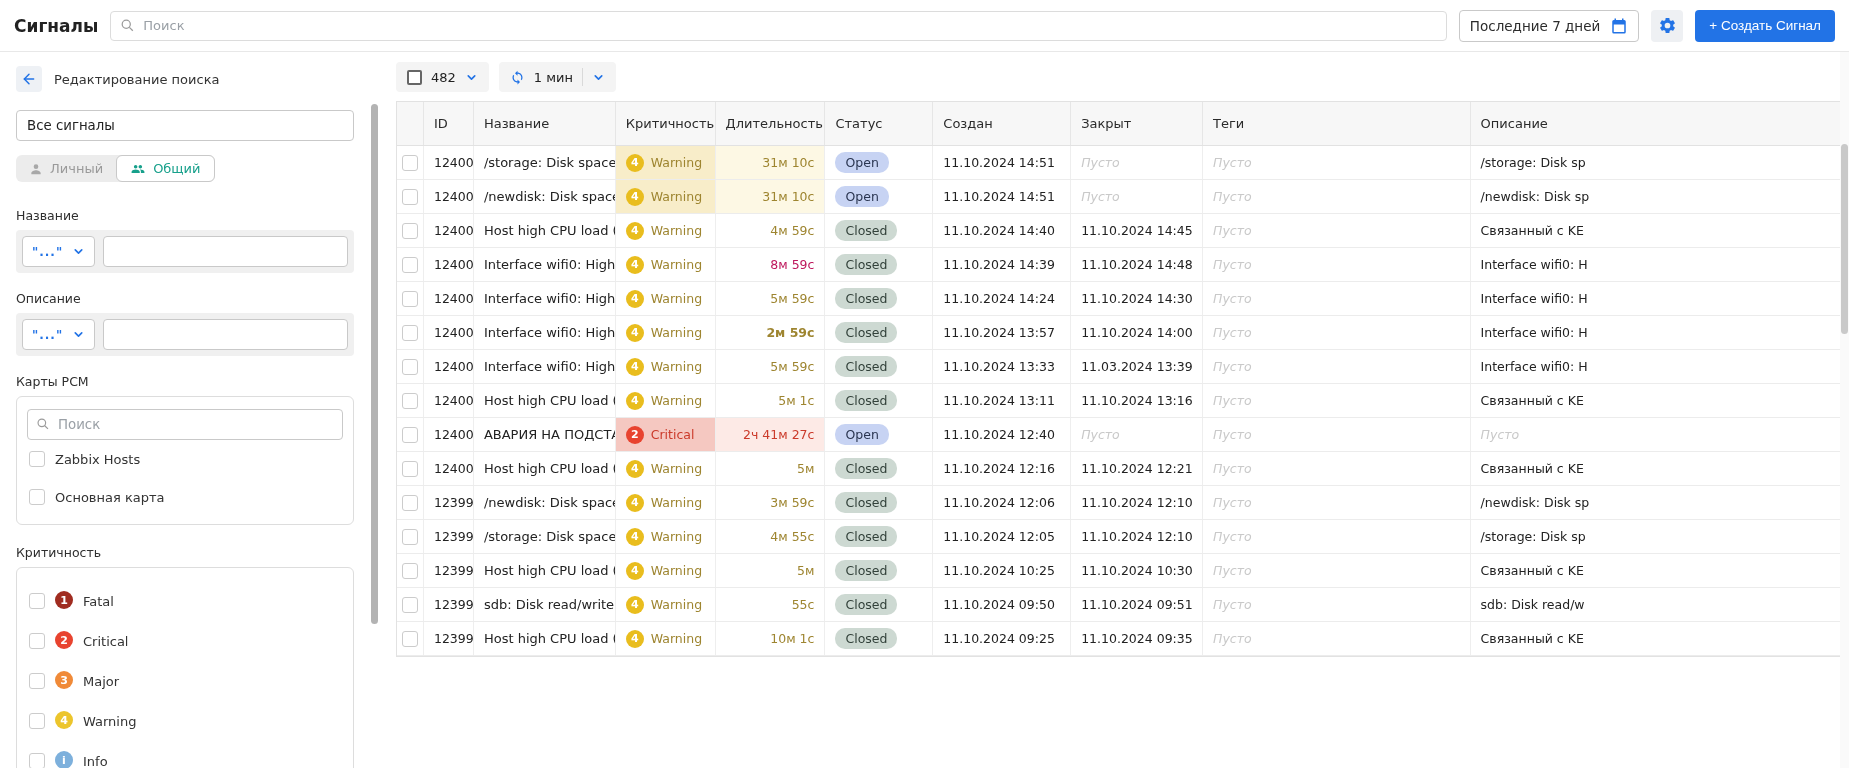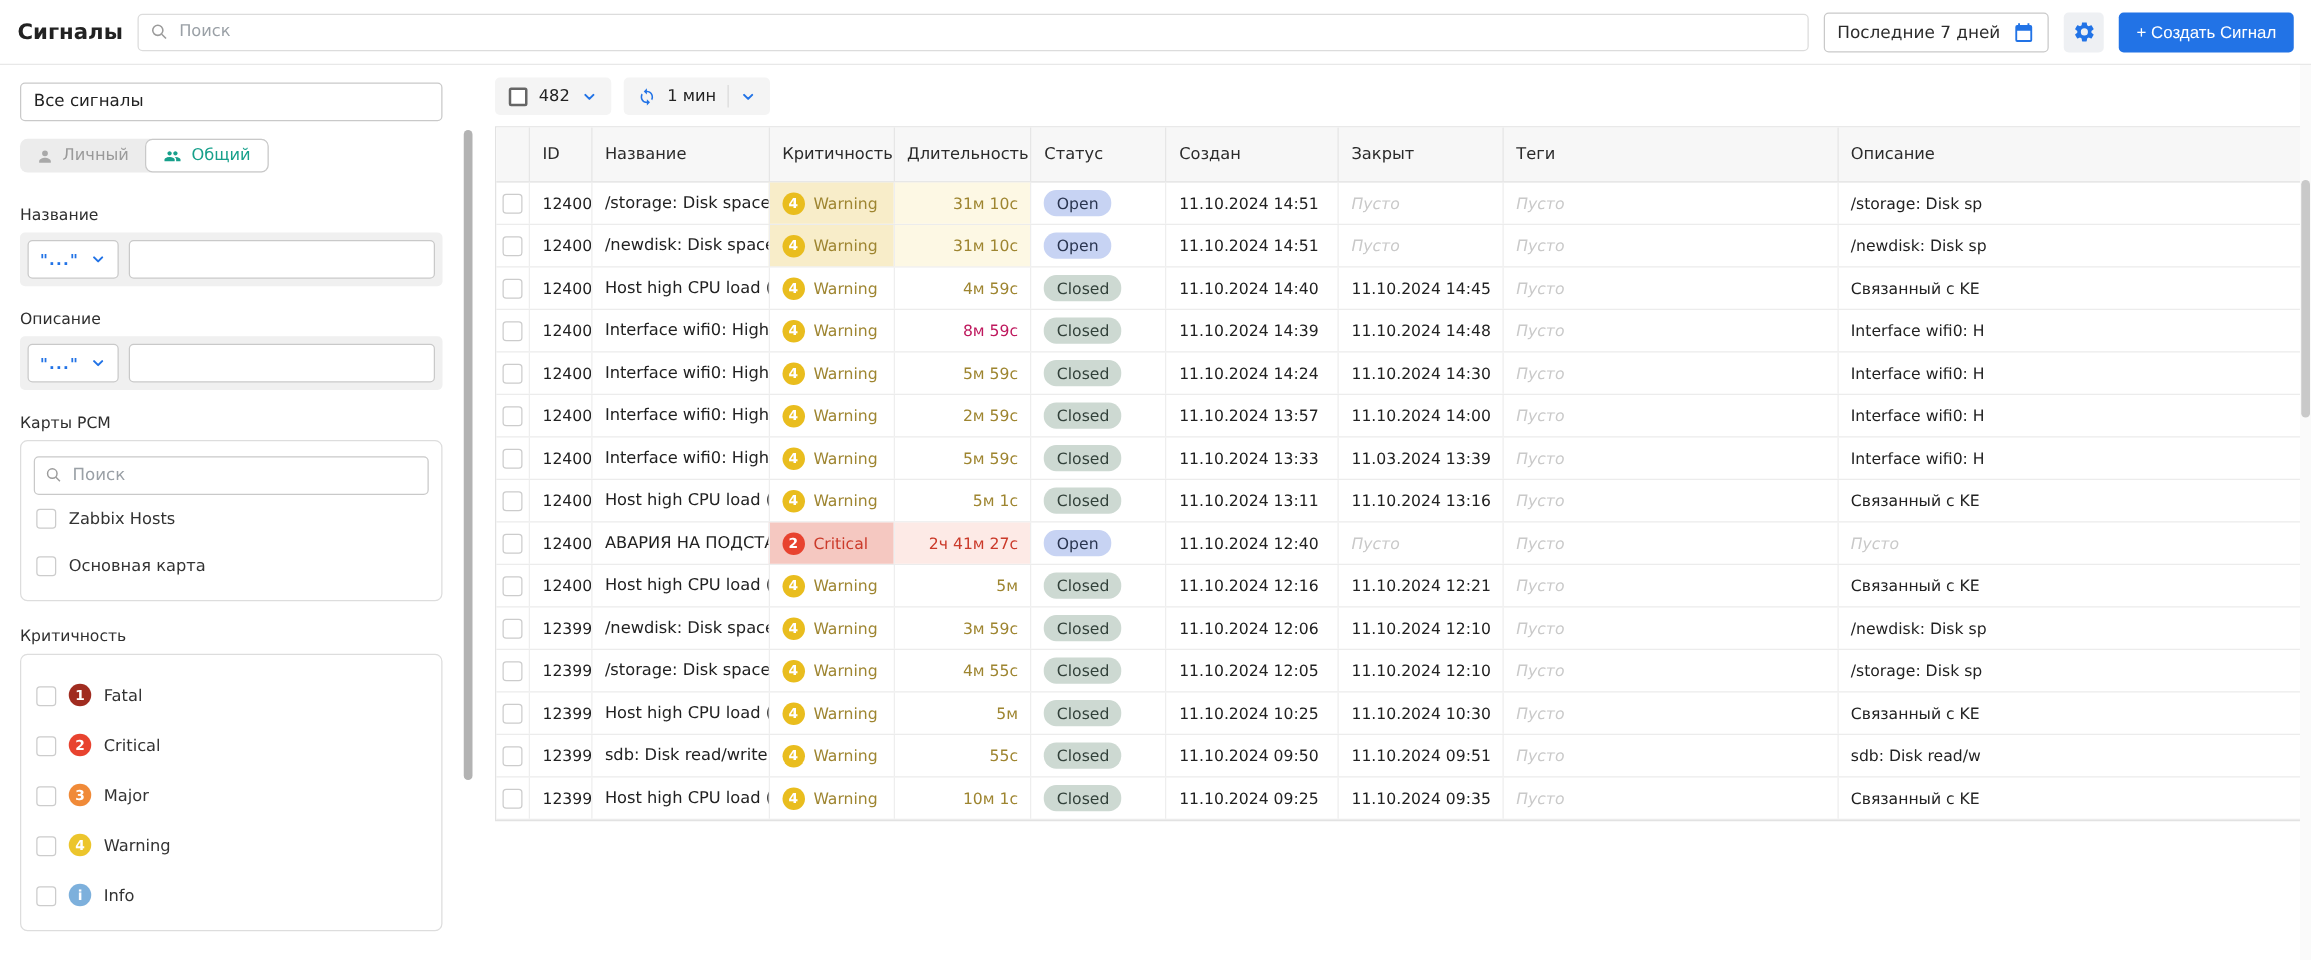--- a/index.html
+++ b/index.html
@@ -108,20 +108,31 @@
           <path fill="#2273e6" d="M19.14 12.94c.04-.3.06-.61.06-.94 0-.32-.02-.64-.07-.94l2.03-1.58c.18-.14.23-.41.12-.61l-1.92-3.32c-.12-.22-.37-.29-.59-.22l-2.39.96c-.5-.38-1.03-.7-1.62-.94L14.4 2.81c-.04-.24-.24-.41-.48-.41h-3.84c-.24 0-.43.17-.47.41l-.36 2.54c-.59.24-1.13.57-1.62.94l-2.39-.96c-.22-.08-.47 0-.59.22L2.74 8.87c-.12.21-.08.47.12.61l2.03 1.58c-.05.3-.09.63-.09.94s.02.64.07.94l-2.03 1.58c-.18.14-.23.41-.12.61l1.92 3.32c.12.22.37.29.59.22l2.39-.96c.5.38 1.03.7 1.62.94l.36 2.54c.05.24.24.41.48.41h3.84c.24 0 .44-.17.47-.41l.36-2.54c.59-.24 1.13-.56 1.62-.94l2.39.96c.22.08.47 0 .59-.22l1.92-3.32c.12-.22.07-.47-.12-.61l-2.01-1.58zM12 15.6A3.6 3.6 0 1 1 12 8.4a3.6 3.6 0 0 1 0 7.2z"></path>
         </svg>
     </span>
   </button>
   <button class="create-btn">+ Создать Сигнал</button>
 </header>
 
 <div class="content">
 
   <aside class="sidebar">
+    <div class="back-row">
+      <button class="back-btn">
+        <span>
+          <svg width="16" height="16" viewBox="0 0 24 24" fill="none" stroke="#2273e6" stroke-width="2.2" stroke-linecap="round" stroke-linejoin="round">
+              <path d="M19 12H5"></path>
+              <path d="M12 19l-7-7 7-7"></path>
+            </svg>
+        </span>
+      </button>
+      <span class="back-label">Редактирование поиска</span>
+    </div>
 
     <input class="name-input" type="text" value="Все сигналы" style="">
 
     <div class="vis-toggle">
       <div class="vis-opt personal">
         <span>
           <svg width="14" height="14" viewBox="0 0 24 24">
               <path fill="#a8a8a8" d="M12 12a4 4 0 1 0-4-4 4 4 0 0 0 4 4zm0 2c-3.3 0-8 1.7-8 5v2h16v-2c0-3.3-4.7-5-8-5z"></path>
             </svg>
         </span>
@@ -368,21 +379,21 @@
   <div class="row">
     <div class="cell col-cb">
               <input type="checkbox" class="cb" style="">
             </div>
     <div class="cell col-id c-id">124004</div>
     <div class="cell col-name c-name">Interface wifi0: High er...</div>
     <div class="cell col-sev cell-sev">
       <span class="sev-badge" style="background: rgb(233, 189, 30);">4</span>
       <span class="sev-label" style="color: rgb(158, 133, 48);">Warning</span>
     </div>
-    <div class="cell col-dur cell-dur c-dur" style="color: rgb(158, 133, 48);">2м 59с</div>
+    <div class="cell col-dur cell-dur c-dur" style="color: rgb(158, 133, 48); font-weight: bold;">2м 59с</div>
     <div class="cell col-status">
       <span class="status-pill" style="background: rgb(205, 217, 210); color: rgb(50, 65, 58);">Closed</span>
     </div>
     <div class="cell col-created c-created">11.10.2024 13:57</div>
     <div class="cell col-closed c-closed">11.10.2024 14:00</div>
     <div class="cell col-tags c-tags empty">Пусто</div>
     <div class="cell col-desc c-desc">Interface wifi0: H</div>
   </div>
 
   <div class="row">

